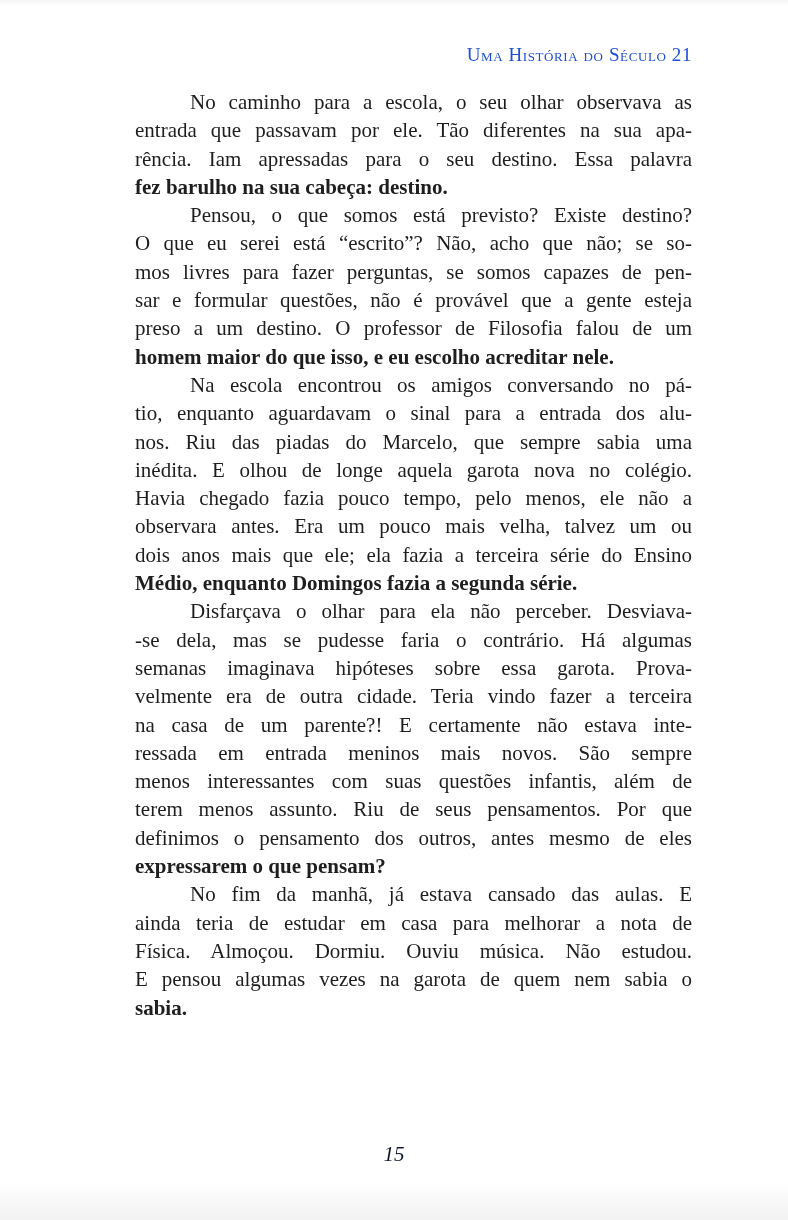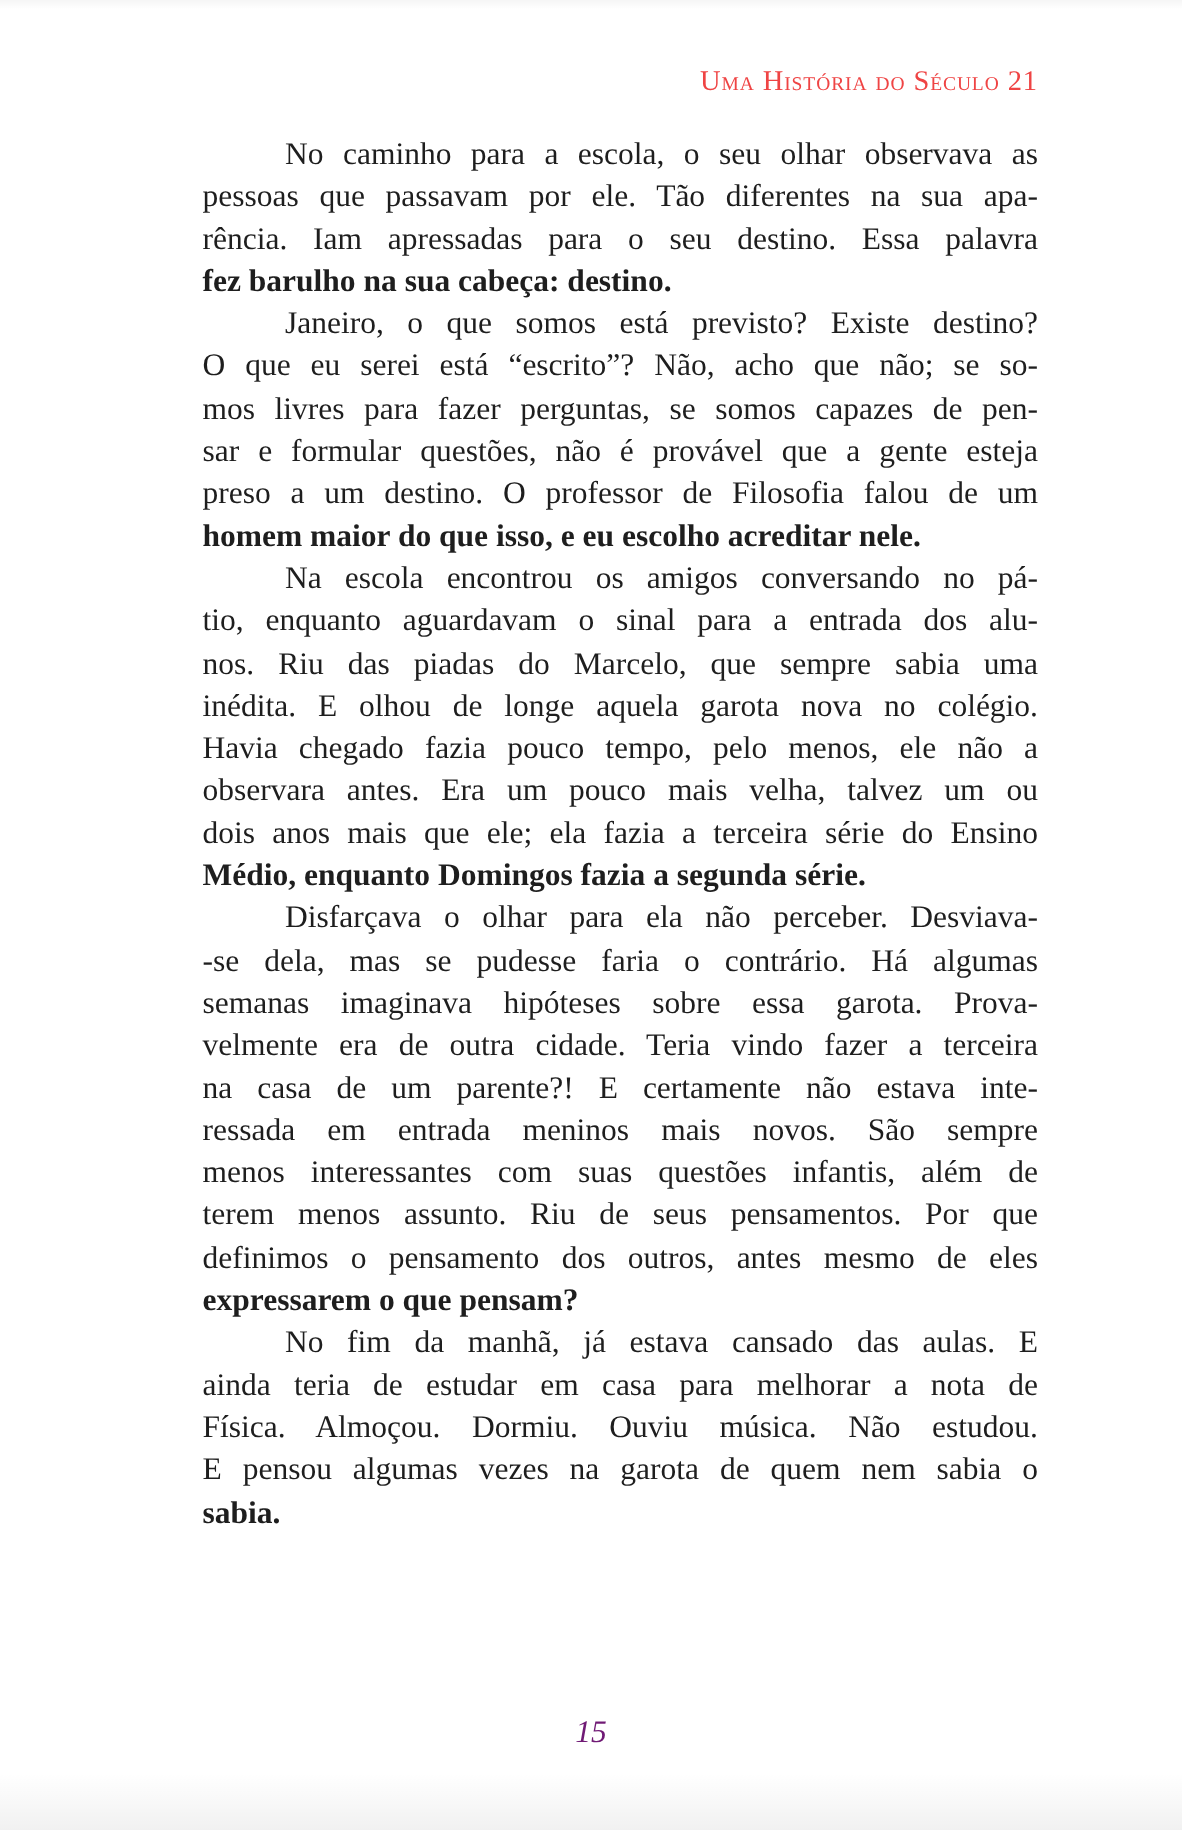--- a/index.html
+++ b/index.html
@@ -37,21 +37,21 @@
   }
   .running-header {
     position: absolute;
     top: 44px;
     left: 135px;
     right: 96px;
     text-align: right;
     font-variant: small-caps;
     font-size: 19px;
     letter-spacing: 0.6px;
-    color: #ef4444;
+    color: #1d4ed8;
     white-space: nowrap;
   }
   .body-text {
     position: absolute;
     top: 88px;
     left: 135px;
     width: 557px;
     font-size: 21px;
     line-height: 28.3px;
   }
@@ -72,38 +72,38 @@
     font-weight: bold;
   }
   .folio {
     position: absolute;
     top: 1142px;
     left: 0;
     width: 788px;
     text-align: center;
     font-style: italic;
     font-size: 21px;
-    color: #701a75;
+    color: #0f172a;
   }
 </style>
 </head>
 <body>
 
 <div class="page">
   <div class="running-header">Uma História do Século 21</div>
 
   <div class="body-text" id="body-text">
       <div class="paragraph">
         <div class="line first">No caminho para a escola, o seu olhar observava as</div>
-        <div class="line">pessoas que passavam por ele. Tão diferentes na sua apa-</div>
+        <div class="line">entrada que passavam por ele. Tão diferentes na sua apa-</div>
         <div class="line">rência. Iam apressadas para o seu destino. Essa palavra</div>
         <div class="line last">fez barulho na sua cabeça: destino.</div>
       </div>
       <div class="paragraph">
-        <div class="line first">Janeiro, o que somos está previsto? Existe destino?</div>
+        <div class="line first">Pensou, o que somos está previsto? Existe destino?</div>
         <div class="line">O que eu serei está “escrito”? Não, acho que não; se so-</div>
         <div class="line">mos livres para fazer perguntas, se somos capazes de pen-</div>
         <div class="line">sar e formular questões, não é provável que a gente esteja</div>
         <div class="line">preso a um destino. O professor de Filosofia falou de um</div>
         <div class="line last">homem maior do que isso, e eu escolho acreditar nele.</div>
       </div>
       <div class="paragraph">
         <div class="line first">Na escola encontrou os amigos conversando no pá-</div>
         <div class="line">tio, enquanto aguardavam o sinal para a entrada dos alu-</div>
         <div class="line">nos. Riu das piadas do Marcelo, que sempre sabia uma</div>

